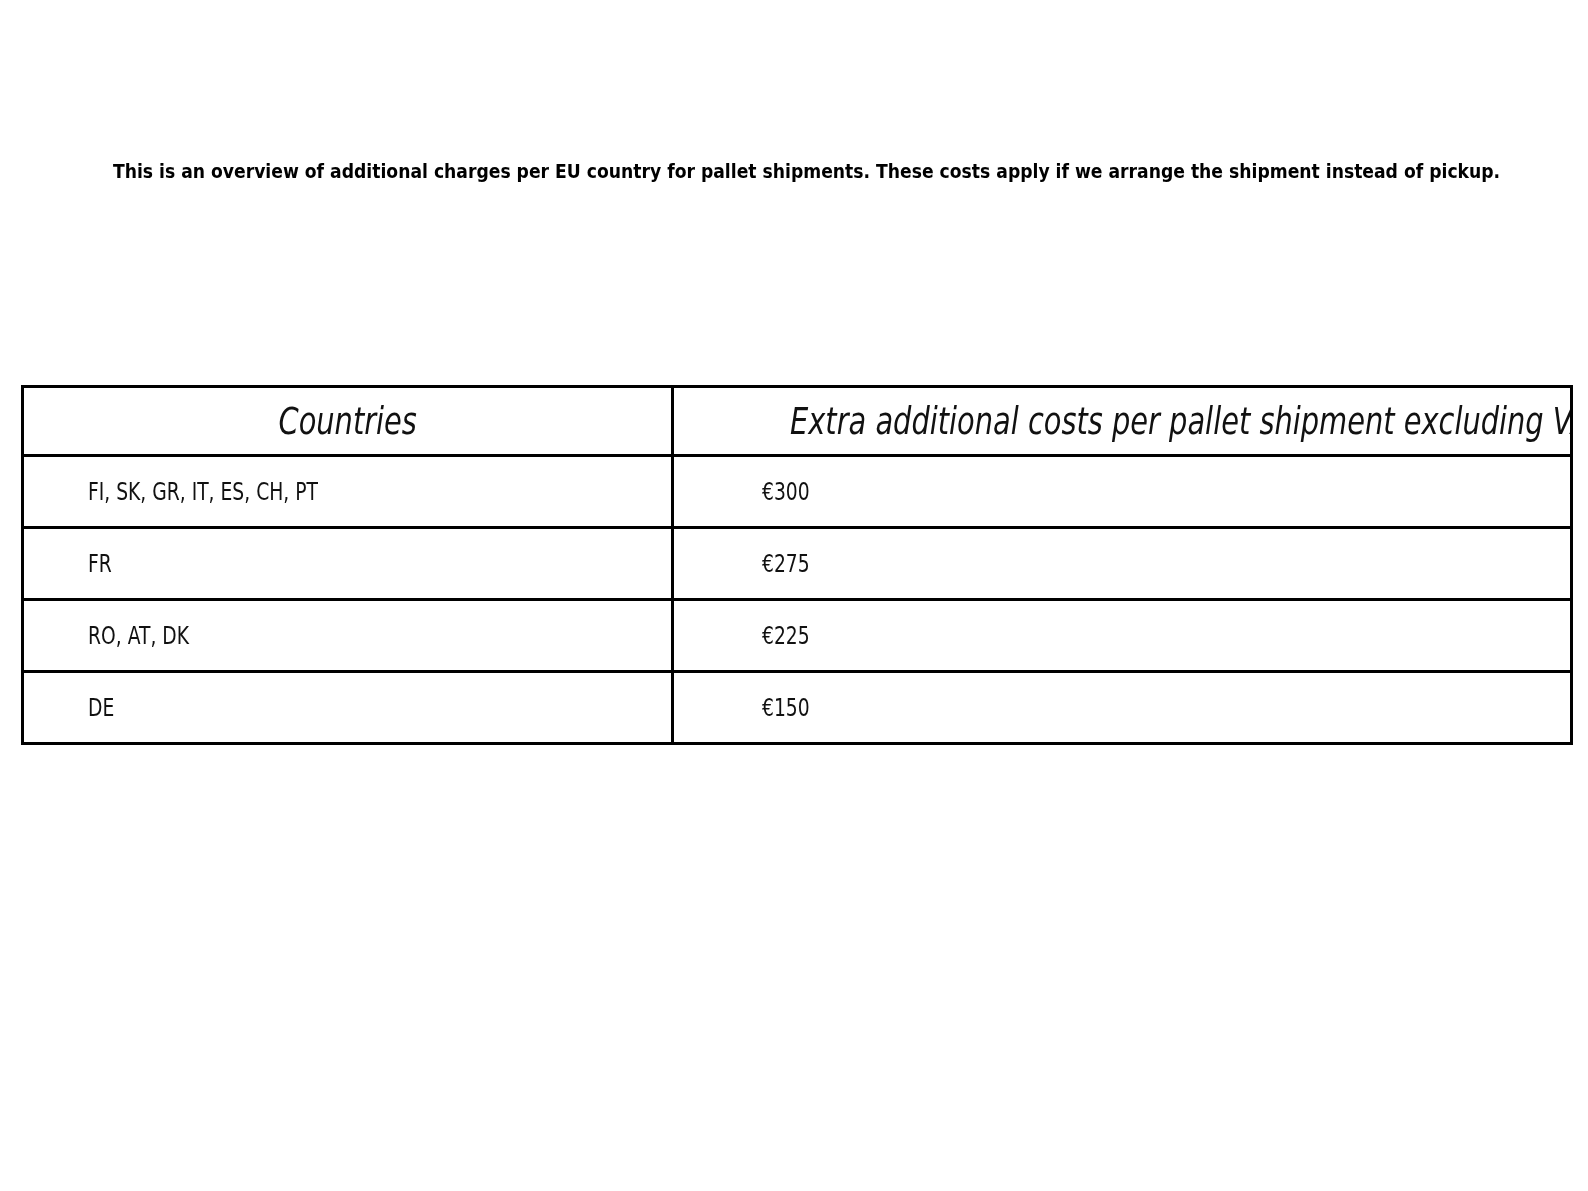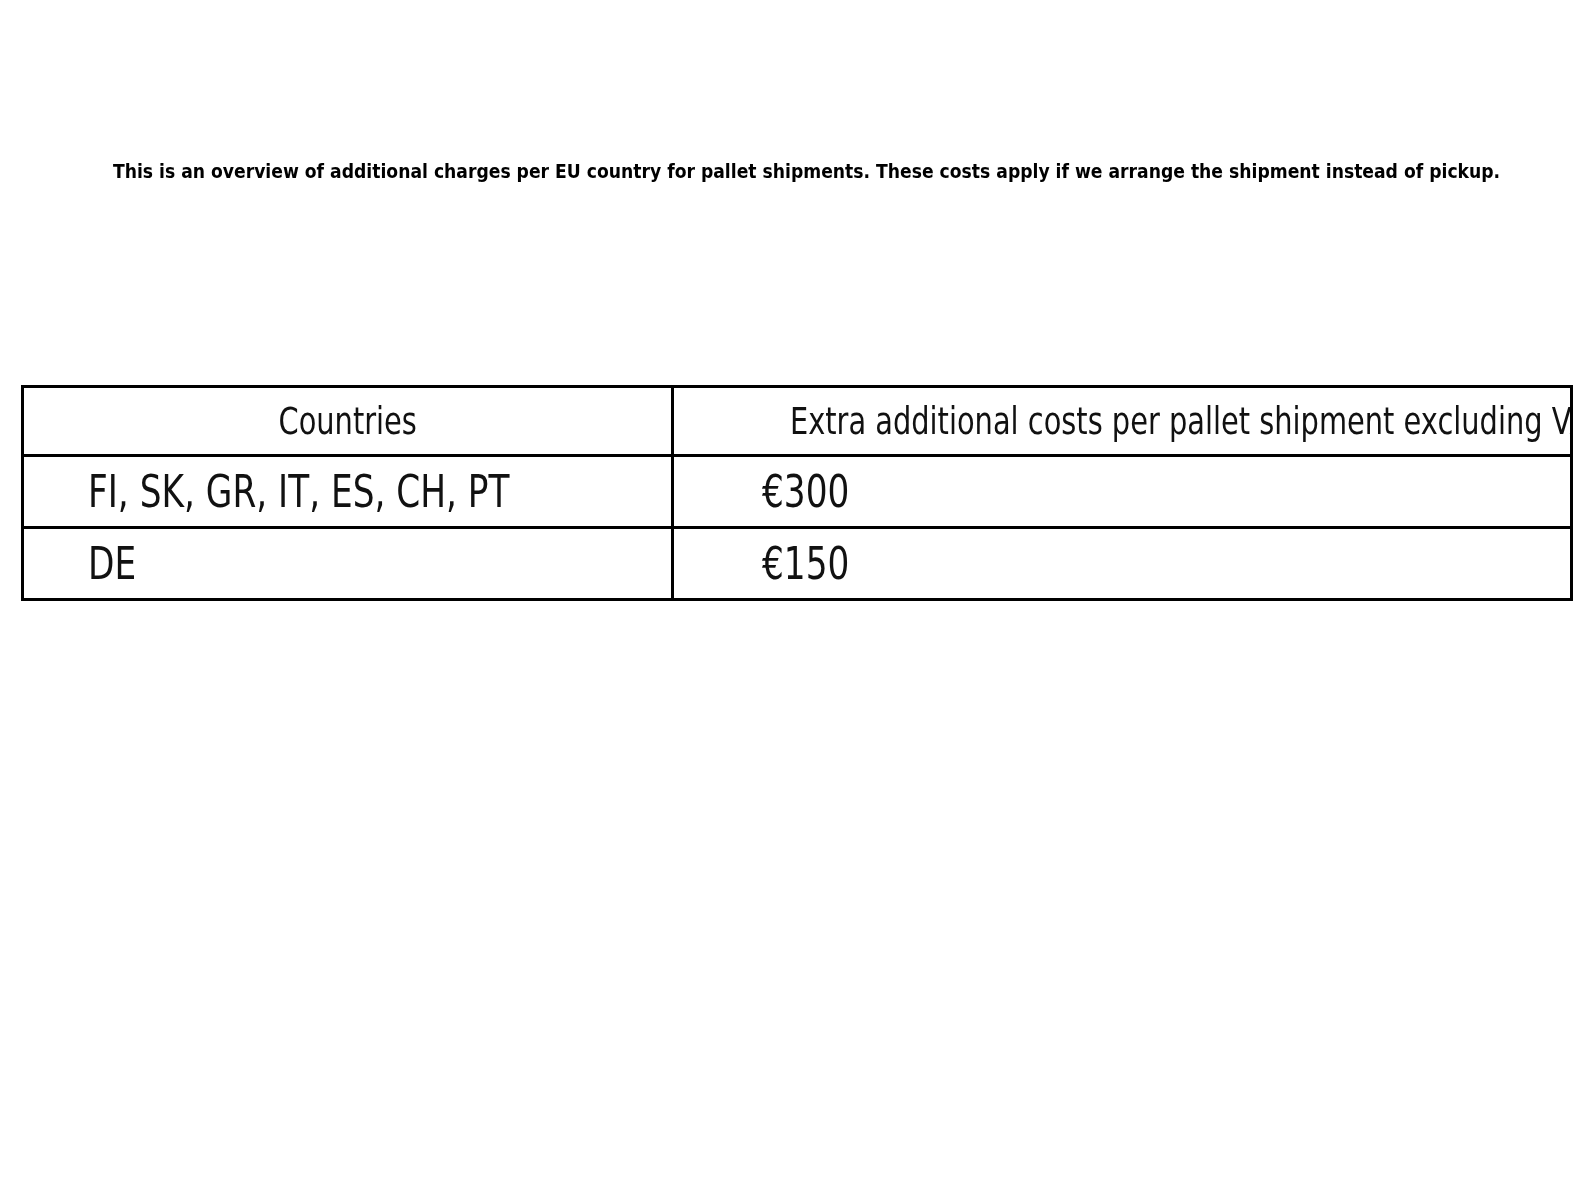--- a/index.html
+++ b/index.html
@@ -51,24 +51,25 @@
     border: 3px solid #000000;
     overflow: hidden;
     white-space: nowrap;
     vertical-align: middle;
     font-weight: normal;
     background: #ffffff;
   }
   table.charges thead th {
     height: 64px;
     font-size: 37px;
+    font-style: italic;
   }
   table.charges tbody td {
     height: 67px;
-    font-size: 44px;
+    font-size: 24px;
     text-align: left;
   }
   td.col-countries { padding-left: 64px; }
   td.col-cost      { padding-left: 88px; }
 
   .cellText {
     display: inline-block;
     transform: scaleX(0.78);
     white-space: nowrap;
   }
@@ -97,17 +98,25 @@
       </th>
     </tr>
   </thead>
   <tbody id="charges-body">
 
   <tr>
         <td class="col-countries"><span class="cellText fromLeft">FI, SK, GR, IT, ES, CH, PT</span></td>
         <td class="col-cost"><span class="cellText fromLeft">€300</span></td>
       </tr>
       <tr>
+        <td class="col-countries"><span class="cellText fromLeft">FR</span></td>
+        <td class="col-cost"><span class="cellText fromLeft">€275</span></td>
+      </tr>
+      <tr>
+        <td class="col-countries"><span class="cellText fromLeft">RO, AT, DK</span></td>
+        <td class="col-cost"><span class="cellText fromLeft">€225</span></td>
+      </tr>
+      <tr>
         <td class="col-countries"><span class="cellText fromLeft">DE</span></td>
         <td class="col-cost"><span class="cellText fromLeft">€150</span></td>
       </tr>
     </tbody>
 </table>
 
 </body></html>

